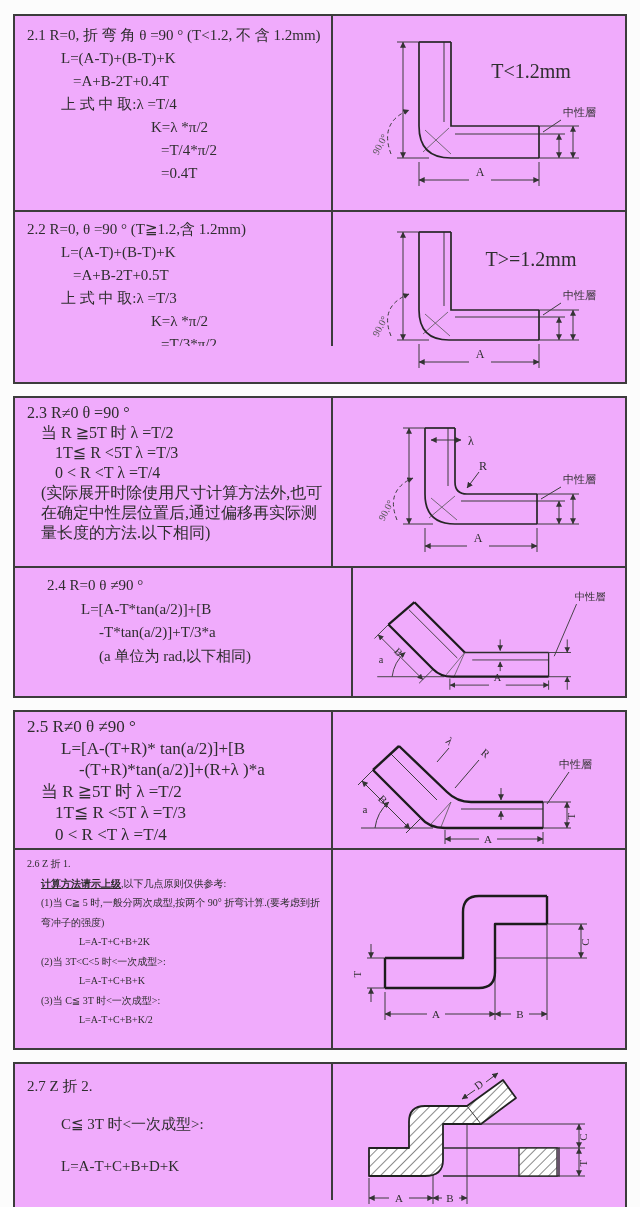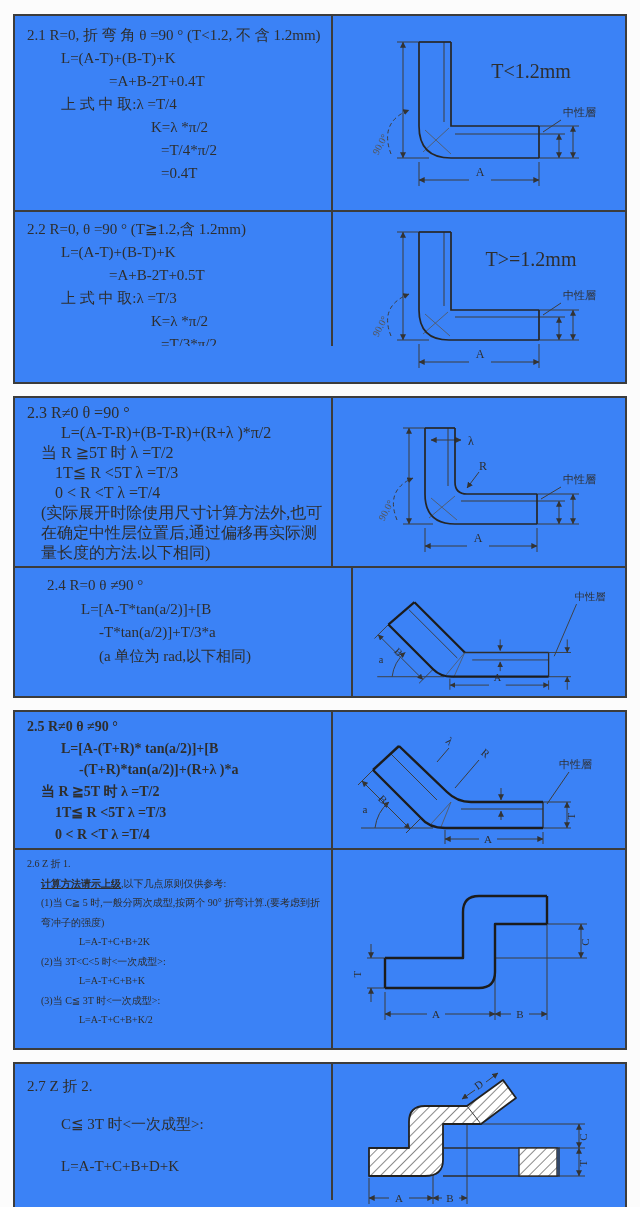--- a/index.html
+++ b/index.html
@@ -1,41 +1,41 @@
 <!DOCTYPE html>
 <html><head>
 <meta charset="utf-8">
 <style>
   html,body{margin:0;padding:0;background:#fafafa;}
   body{width:640px;font-family:"Liberation Serif","DejaVu Serif",serif;color:#2e2e2e;}
   .page{width:640px;min-height:1207px;background:#fcfcfc;box-sizing:border-box;padding:14px 13px 10px 13px;}
-  .tbl{border:2px solid #3c3c3c;background:#3b82f6;margin-bottom:12px;}
+  .tbl{border:2px solid #3c3c3c;background:#f0abfc;margin-bottom:12px;}
   .row{display:flex;align-items:stretch;}
   .row + .row{border-top:2px solid #3c3c3c;}
   .cell-t{width:318px;box-sizing:border-box;border-right:2px solid #3c3c3c;overflow:hidden;}
   .cell-d{flex:1;position:relative;overflow:hidden;}
   .cell-d svg{display:block;width:100%;height:100%;}
   .ln{margin:0;font-size:15px;line-height:23px;padding-right:6px;}
   .r21 .cell-t{height:194px;padding-top:8px;}
   .r22 .cell-t{height:134px;padding-top:6px;}
   .r23 .cell-t{height:168px;padding-top:5px;}
   .r23 .ln{font-size:16px;line-height:20px;}
   .r24 .cell-t{height:128px;padding-top:6px;margin-left:20px;}
   .r24 .ln{line-height:23.5px;}
   .r25 .cell-t{height:136px;padding-top:4px;}
-  .r25 .ln{font-size:14px;line-height:21.5px;font-weight:bold;}
+  .r25 .ln{font-size:17px;line-height:21.5px;}
   .r26 .cell-t{height:198px;padding-top:4px;}
   .r26 .ln{font-size:10px;line-height:19.5px;}
   .r27 .cell-t{height:136px;padding-top:10px;}
   .r27 .ln{line-height:24px;}
   .pl0{padding-left:12px;}
   .pl1{padding-left:26px;}
   .pl2{padding-left:46px;}
   .pl2a{padding-left:40px;}
-  .pl3{padding-left:58px;margin-left:36px;}
+  .pl3{padding-left:58px;}
   .pl4{padding-left:64px;}
   .pl5{padding-left:136px;}
   .pl6{padding-left:146px;}
   .mt14{margin-top:14px;}
   .mt18{margin-top:18px;}
   .bold-ul{font-weight:700;text-decoration:underline;}
   
   svg .thin{stroke:#3d3d3d;stroke-width:1;fill:none;}
   svg .xthin{stroke:#555;stroke-width:.8;fill:none;}
   svg .med{stroke:#2e2e2e;stroke-width:1.4;fill:none;}
@@ -160,21 +160,20 @@
           <text class="cjk" x="230" y="87">中性層</text>
         </svg>
       </div>
     </div>
   </div>
 
   <div class="tbl">
     <div class="row r23">
       <div class="cell-t">
         <p class="ln pl0">2.3 R≠0      θ  =90 °</p>
-        <p class="ln pl2">L=(A-T-R)+(B-T-R)+(R+λ )*π/2</p>
         <p class="ln pl1">当 R ≧5T 时      λ  =T/2</p>
         <p class="ln pl2a">1T≦  R &lt;5T    λ  =T/3</p>
         <p class="ln pl2a">0 &lt; R &lt;T      λ  =T/4</p>
         <p class="ln pl1">(实际展开时除使用尺寸计算方法外,也可在确定中性层位置后,通过偏移再实际测量长度的方法.以下相同)</p>
       </div>
       <div class="cell-d">
         <svg viewBox="0 0 292 168" preserveAspectRatio="xMidYMid meet">
           <g class="thin">
             <path d="M98,42 H128" marker-start="url(#arr)" marker-end="url(#arr)"></path>
             <path d="M146,74 L134,90" marker-end="url(#arr)"></path>

